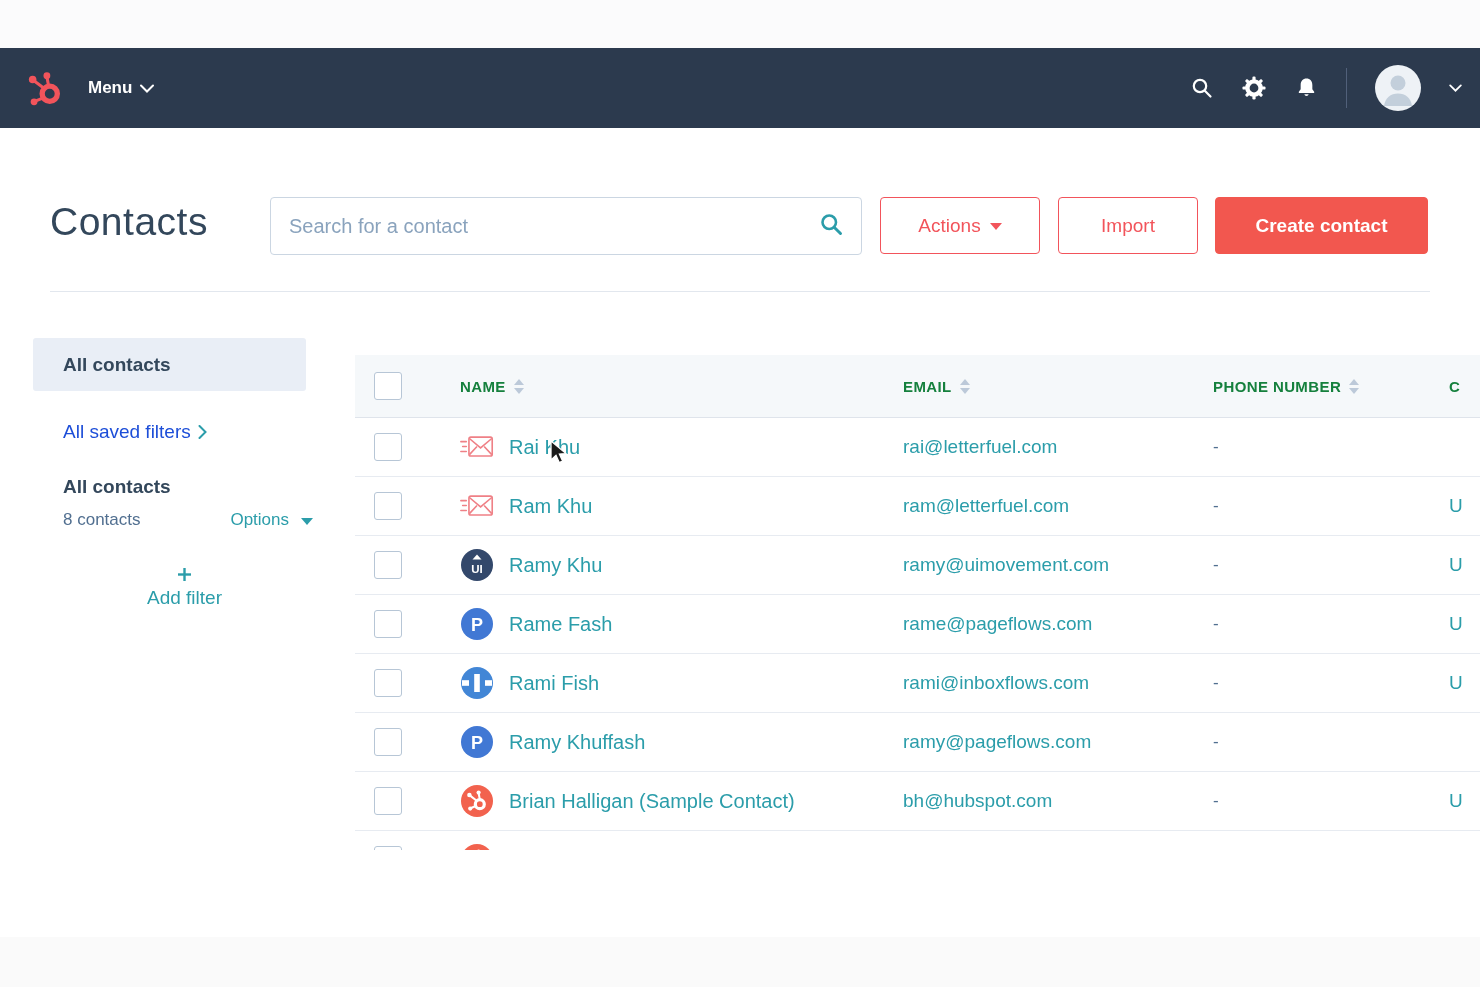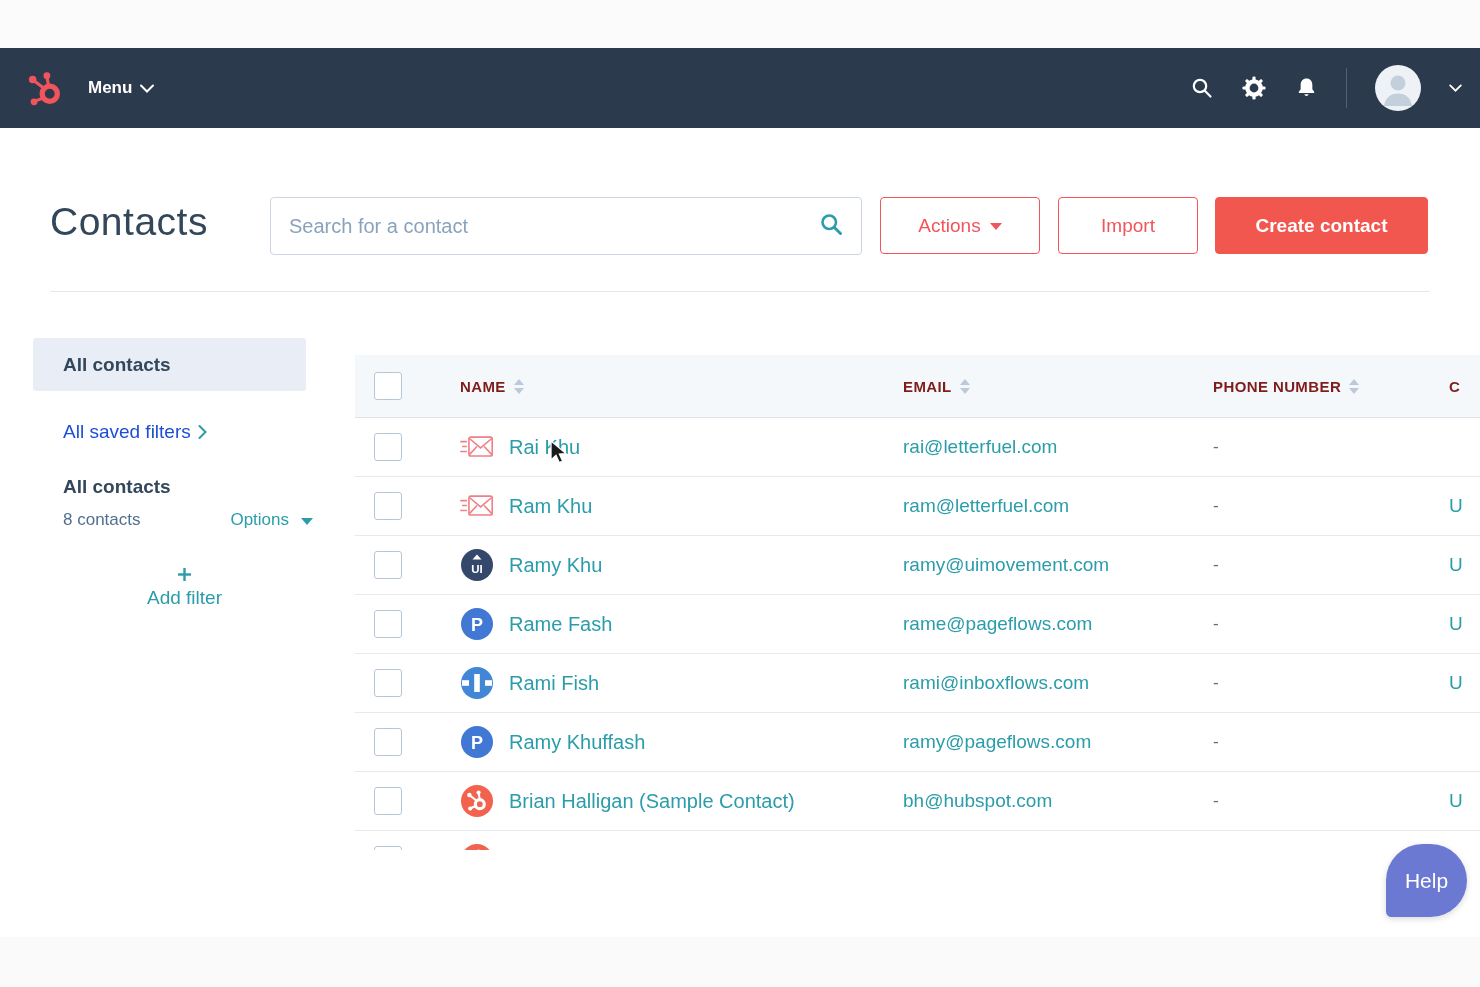--- a/index.html
+++ b/index.html
@@ -54,21 +54,21 @@
   .side-count { font-size:17px; color:#516f90; }
   .side-options { display:flex; align-items:center; gap:12px; color:#2b9daa; font-size:17px; cursor:pointer; }
   .side-options .caret-down { border-left-width:6px; border-right-width:6px; border-top-width:7px; }
   .side-addfilter { margin:36px 0 0 30px; display:flex; align-items:center; gap:4px; color:#2b9daa;
     font-size:19px; cursor:pointer;flex-direction:column; }
 
   
   .table-wrap { position:absolute; left:355px; top:355px; width:1220px; height:495px; overflow:hidden; }
   .thead { display:grid; grid-template-columns:105px 443px 310px 236px 126px; height:63px;
     background:#f5f8fa; border-bottom:1px solid #dfe4eb; align-items:center; }
-  .th { display:flex; align-items:center; gap:8px; font-size:15px; font-weight:700; color:#7f1d1d;
+  .th { display:flex; align-items:center; gap:8px; font-size:15px; font-weight:700; color:#15803d;
     letter-spacing:.4px; cursor:pointer; }
   .row { display:grid; grid-template-columns:105px 443px 310px 236px 126px; height:59px;
     background:#fff; border-bottom:1px solid #e7ebf1; align-items:center; }
   .cell-check { padding-left:19px; }
   .checkbox { width:28px; height:28px; border:1px solid #b7c6d6; border-radius:3px; background:#fff; cursor:pointer; }
   .cell-name { display:flex; align-items:center; gap:15px; }
   .avatar { width:34px; height:32px; display:flex; align-items:center; justify-content:center; flex:0 0 auto; }
   .name-link { font-size:20px; font-weight:500; color:#2b9daa; cursor:pointer; }
   .email-link { font-size:19px; color:#2b9daa; cursor:pointer; }
   .phone-val { font-size:17px; color:#516f90; }
@@ -406,23 +406,20 @@
             </span>
         <span class="name-link"></span>
       </div>
       <div><span class="email-link"></span></div>
       <div><span class="phone-val"></span></div>
       <div><span class="extra-val"></span></div>
     </div>
       </div>
   </div>
 
-  <div class="help-btn">
-    <span>Help</span>
-  </div>
 
   <div class="bottom-strip"></div>
 
   <div class="cursor">
     <svg width="24" height="26" viewBox="0 0 24 26">
       <path d="M3 1 L3 20 L8 15.4 L11.2 22.6 L14.6 21.1 L11.4 14.1 L18 13.6 Z" fill="#1b1b1b" stroke="#fff" stroke-width="1.3"></path>
     </svg>
   </div>
 
 </div>

